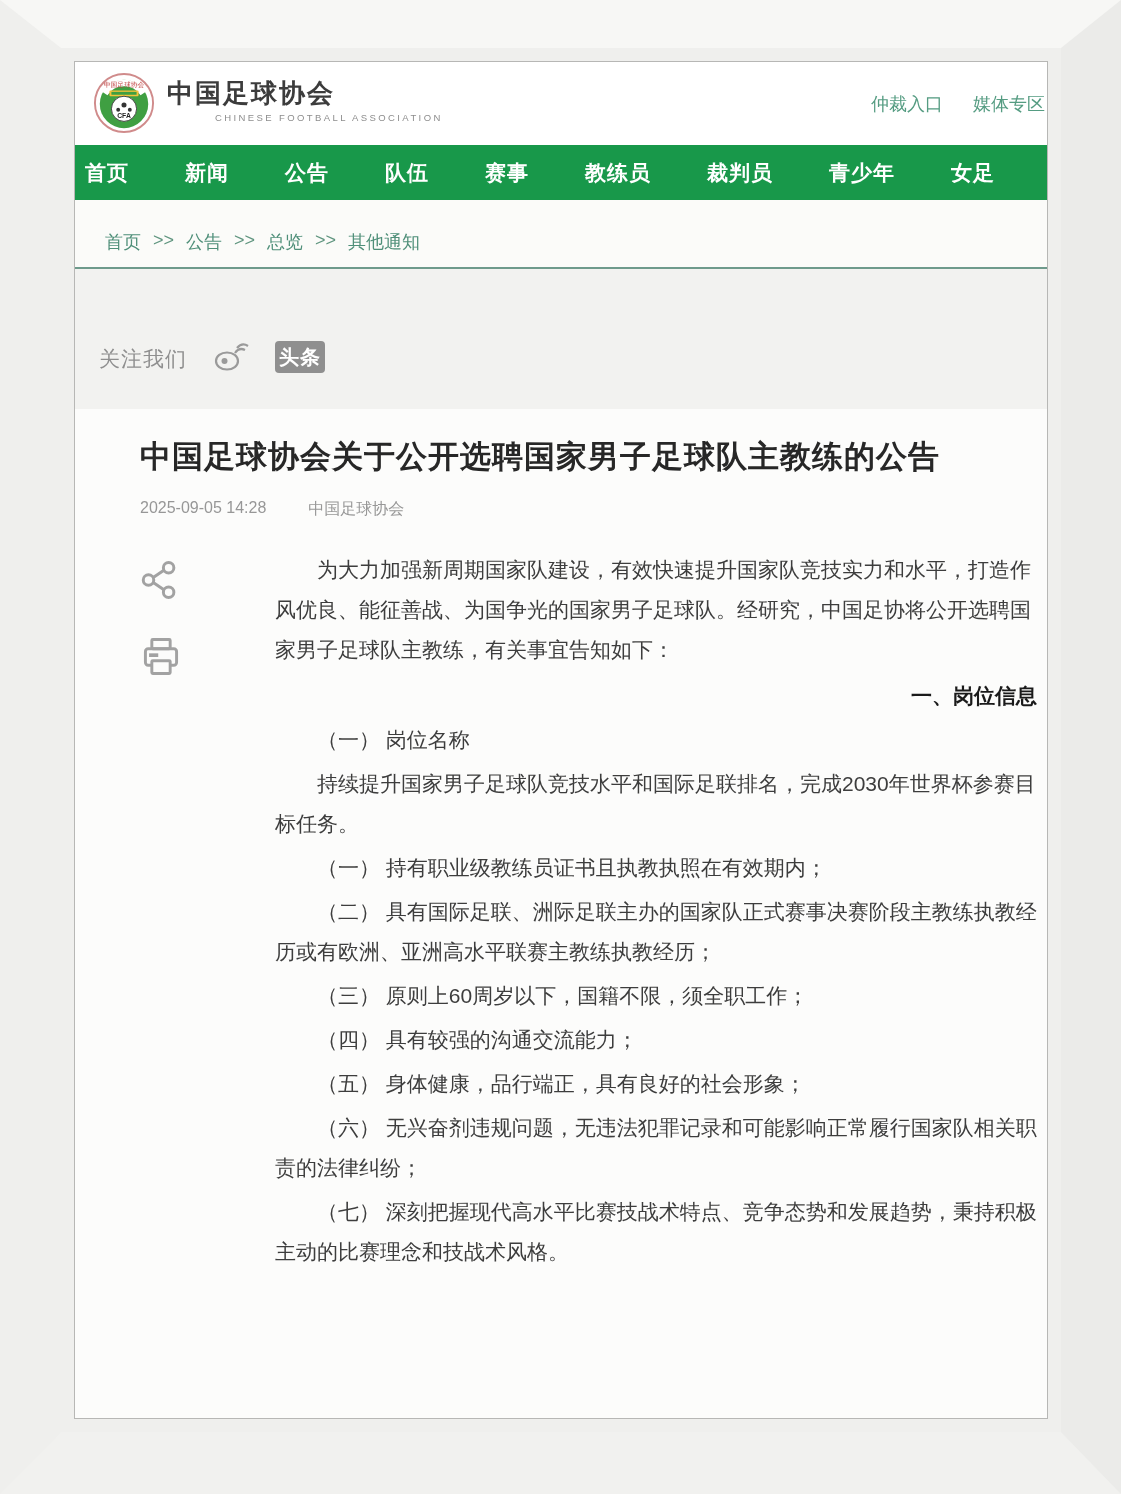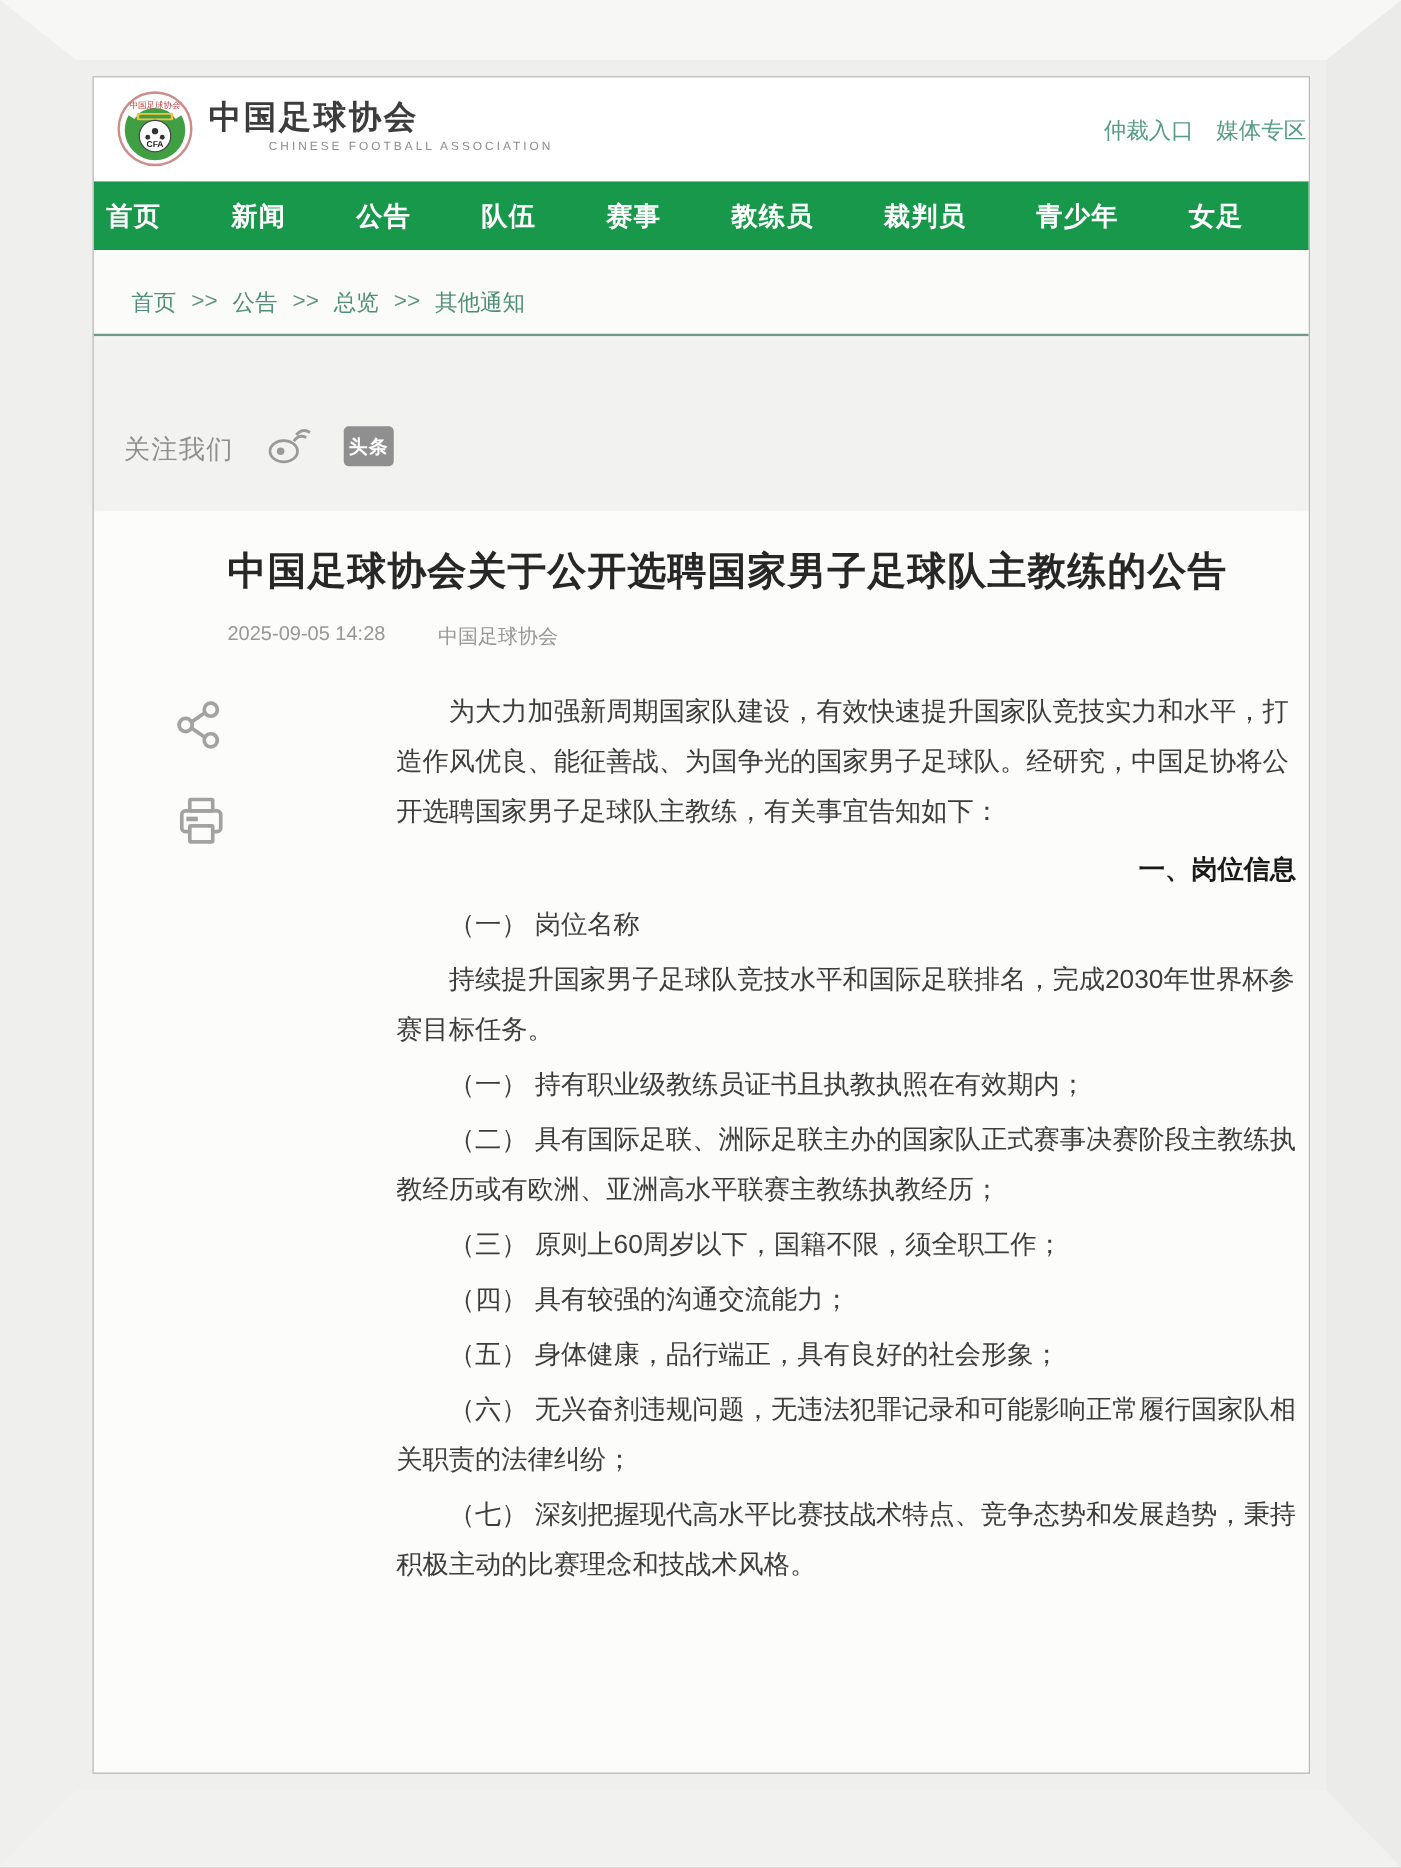--- a/index.html
+++ b/index.html
@@ -19,46 +19,46 @@
 
   .page{position:absolute;left:75px;top:62px;width:972px;height:1356px;background:#fafaf8;
     overflow:hidden;box-shadow:inset 0 0 14px rgba(0,0,0,.07);}
 
   
   .site-header{position:relative;height:83px;background:#ffffff;}
   .logo{position:absolute;left:18px;top:10px;width:62px;height:62px;cursor:pointer;}
   .site-title{position:absolute;left:92px;top:16px;}
   .site-title .cn{font-size:26px;font-weight:700;color:#3c3c3c;letter-spacing:2px;line-height:30px;}
   .site-title .en{font-size:9.5px;color:#8d8d8d;letter-spacing:2.4px;margin-top:4px;margin-left:48px;}
-  .header-links{position:absolute;right:2px;top:30px;display:flex;gap:18px;}
+  .header-links{position:absolute;right:2px;top:30px;display:flex;gap:30px;}
   .header-links a{font-size:18px;color:#559c82;text-decoration:none;cursor:pointer;}
 
   
   .nav{height:55px;background:#18984a;display:flex;align-items:center;column-gap:56px;
     padding-left:10px;overflow:hidden;white-space:nowrap;}
   .nav-item{color:#ffffff;font-size:21px;font-weight:700;letter-spacing:1px;cursor:pointer;flex:0 0 auto;}
 
   
   .breadcrumb{height:69px;background:#fbfbf9;padding:30px 0 0 30px;
     border-bottom:2px solid #6e9a8c;box-shadow:0 3px 0 rgba(158,196,183,.35);
     display:flex;align-items:flex-start;gap:12px;font-size:18px;color:#4f8f79;}
   .breadcrumb .crumb{cursor:pointer;}
   .breadcrumb .sep{color:#5f957f;}
 
   
   .band{height:140px;background:#f2f2f0;position:relative;}
   .follow-row{position:absolute;left:24px;top:72px;display:flex;align-items:flex-end;gap:26px;}
   .follow-label{font-size:21px;color:#8f8f8f;letter-spacing:1px;}
   .weibo{width:36px;height:32px;cursor:pointer;}
   .toutiao{min-width:38px;height:32px;background:#8f8f8f;border-radius:4px;color:#fff;
-    font-size:15px;font-weight:700;display:flex;align-items:center;justify-content:center;
+    font-size:20px;font-weight:700;display:flex;align-items:center;justify-content:center;
     padding:0 4px;letter-spacing:1px;cursor:pointer;}
 
   
-  .article{position:relative;background:#fcfcfb;height:1009px;padding-left:42px;}
+  .article{position:relative;background:#fcfcfb;height:1009px;}
   .article-title{margin:0 40px 0 65px;padding-top:28px;font-size:31px;font-weight:700;
     color:#272727;letter-spacing:1px;line-height:40px;}
   .article-meta{margin:22px 0 0 65px;font-size:16px;color:#979797;display:flex;gap:42px;}
   .share-col{position:absolute;left:63px;top:150px;display:flex;flex-direction:column;gap:34px;}
   .share-col svg{cursor:pointer;}
   .article-body{margin:30px 10px 0 200px;font-size:21px;line-height:40px;color:#3d3d3d;}
   .article-body p{margin:0 0 4px 0;text-indent:2em;}
   .article-body p.h{font-weight:700;color:#1a1a1a;margin-top:6px;text-align:right;}
 </style>
 </head>

